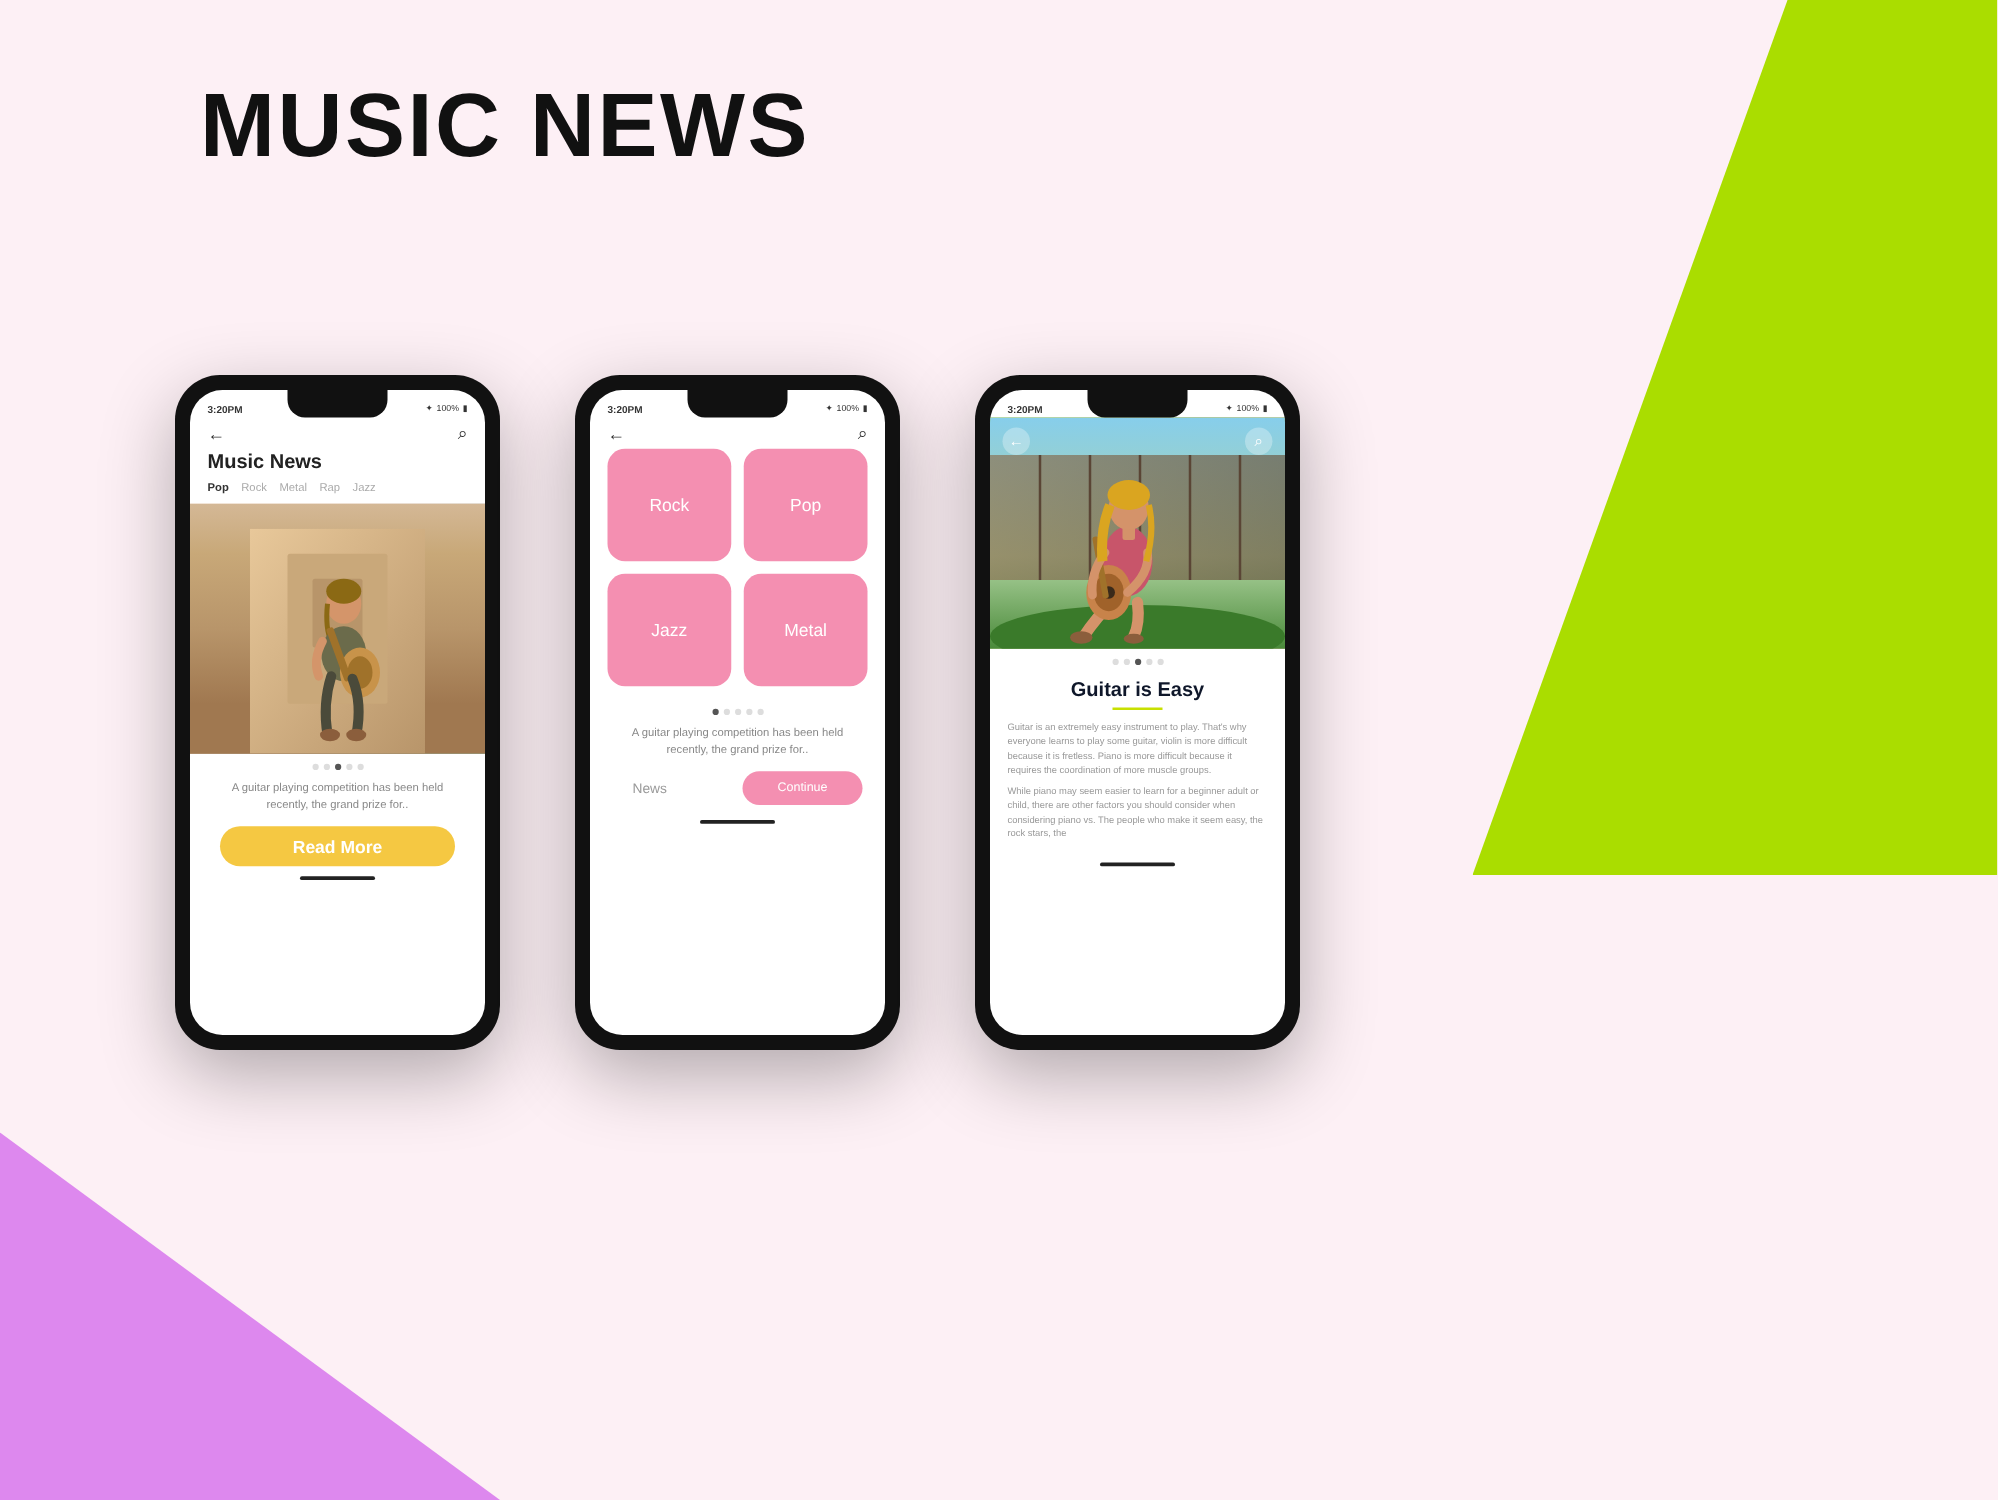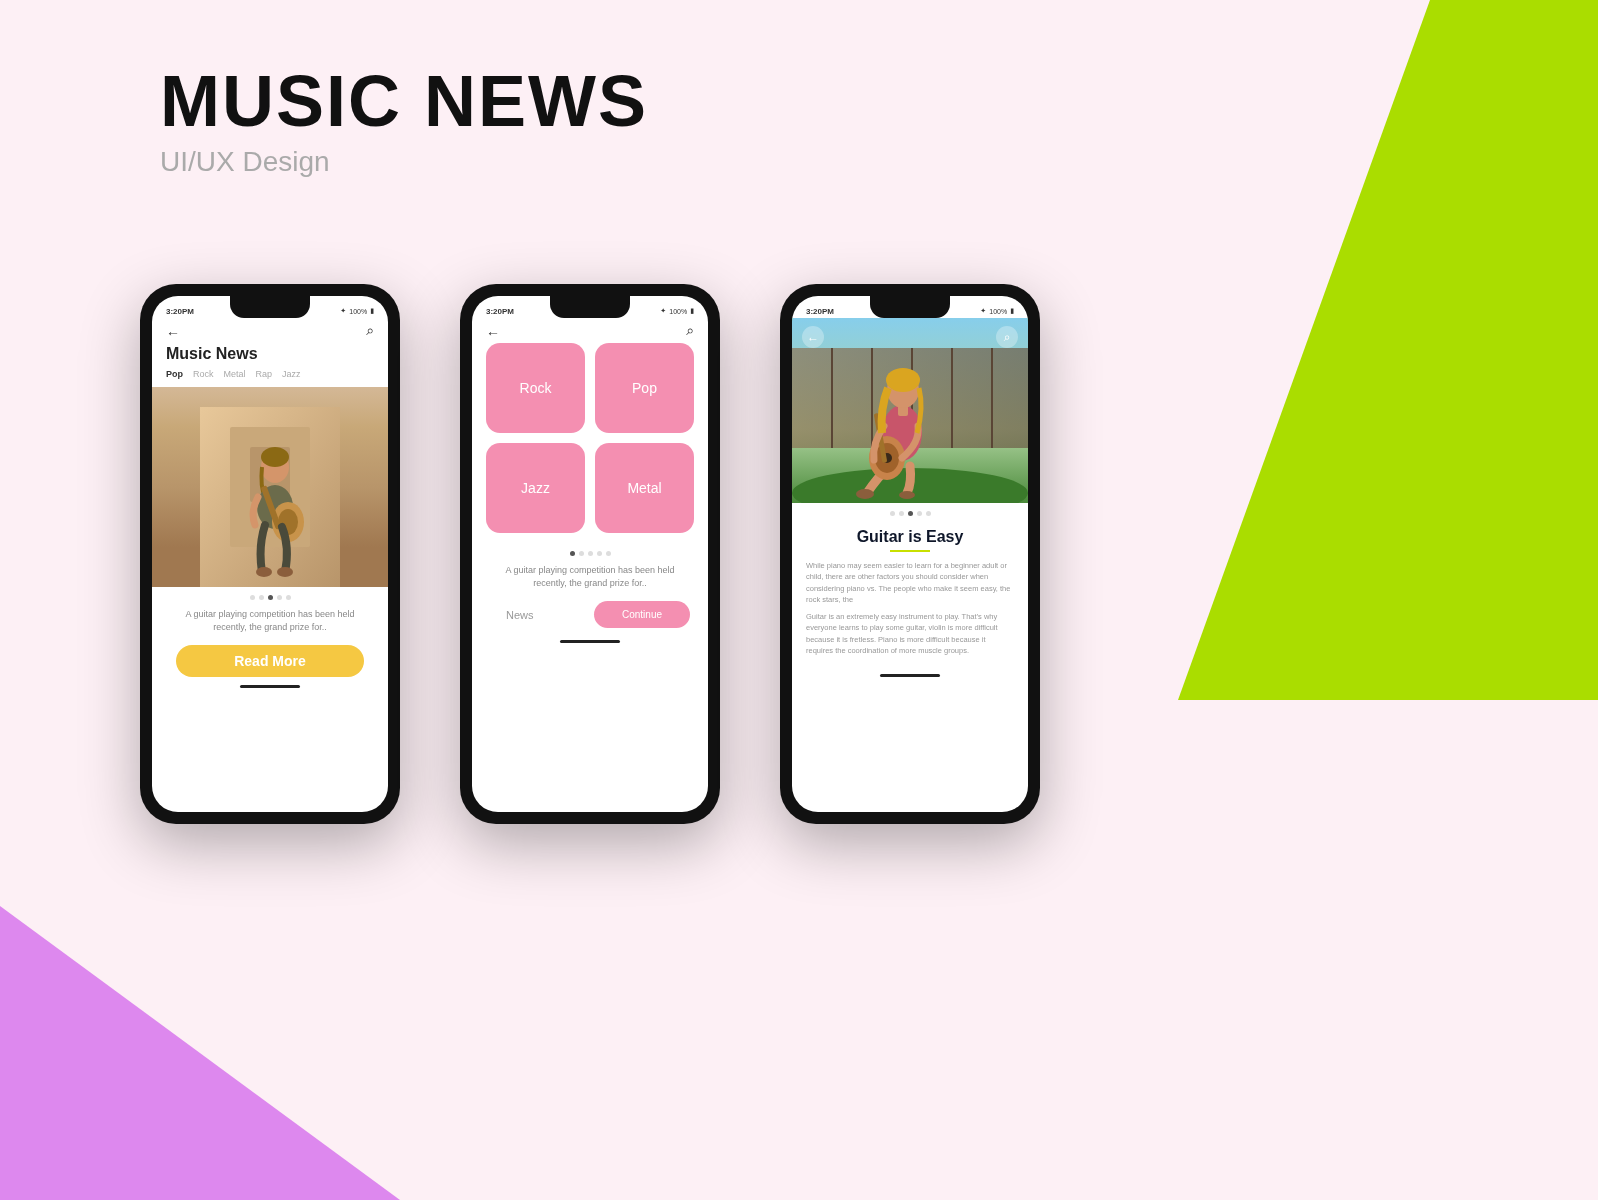--- a/index.html
+++ b/index.html
@@ -54,21 +54,21 @@
     .header h2 {
       font-size: 28px;
       font-weight: 300;
       color: #aaa;
       margin-top: 4px;
     }
 
     
     .phones-container {
       position: absolute;
-      top: 284px;
+      top: 300px;
       left: 140px;
       display: flex;
       gap: 60px;
       align-items: flex-start;
       z-index: 10;
     }
 
     
     .phone {
       width: 260px;
@@ -363,21 +363,20 @@
     }
   </style>
 </head>
 <body>
 
 <div class="bg-green"></div>
 <div class="bg-purple"></div>
 
 <div class="header">
   <h1>MUSIC NEWS</h1>
-  <h2>UI/UX Design</h2>
 </div>
 
 <div class="phones-container">
 
   <div class="phone">
     <div class="phone-inner">
 
       <div class="status-bar">
         <span class="status-time">3:20PM</span>
         <div class="status-icons">
@@ -581,22 +580,22 @@
         <div class="dot"></div>
         <div class="dot"></div>
         <div class="dot active"></div>
         <div class="dot"></div>
         <div class="dot"></div>
       </div>
 
       <div class="phone3-article" style="position:relative;">
         <div class="phone3-title">Guitar is Easy</div>
         <div class="title-underline"></div>
+        <p class="phone3-text">Guitar is an extremely easy instrument to play. That's why everyone learns to play some guitar, violin is more difficult because it is fretless. Piano is more difficult because it requires the coordination of more muscle groups.</p>
         <p class="phone3-text">While piano may seem easier to learn for a beginner adult or child, there are other factors you should consider when considering piano vs. The people who make it seem easy, the rock stars, the</p>
-        <p class="phone3-text">Guitar is an extremely easy instrument to play. That's why everyone learns to play some guitar, violin is more difficult because it is fretless. Piano is more difficult because it requires the coordination of more muscle groups.</p>
 
       </div>
 
       <div class="home-indicator"></div>
     </div>
   </div>
 
 </div>
 
 </body></html>

